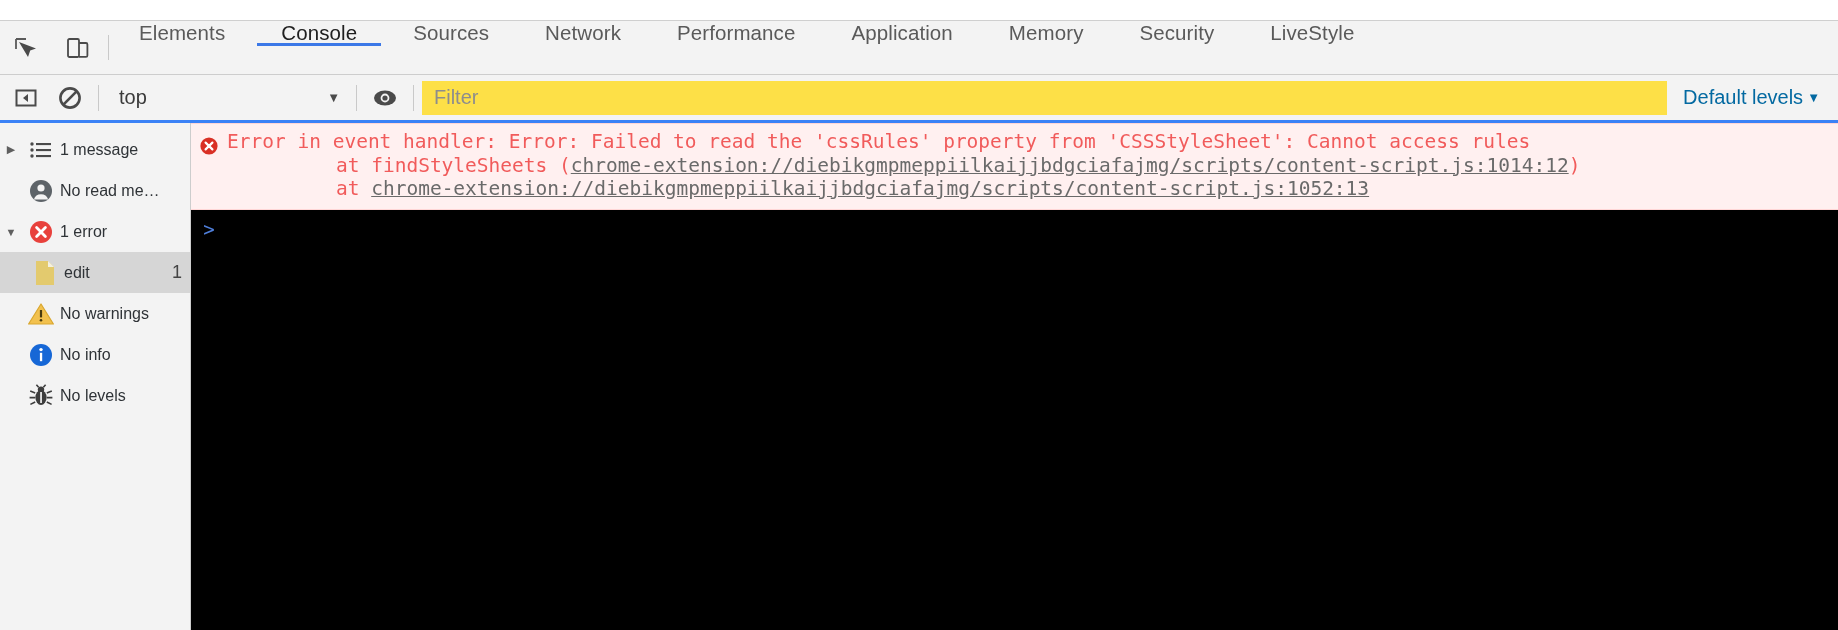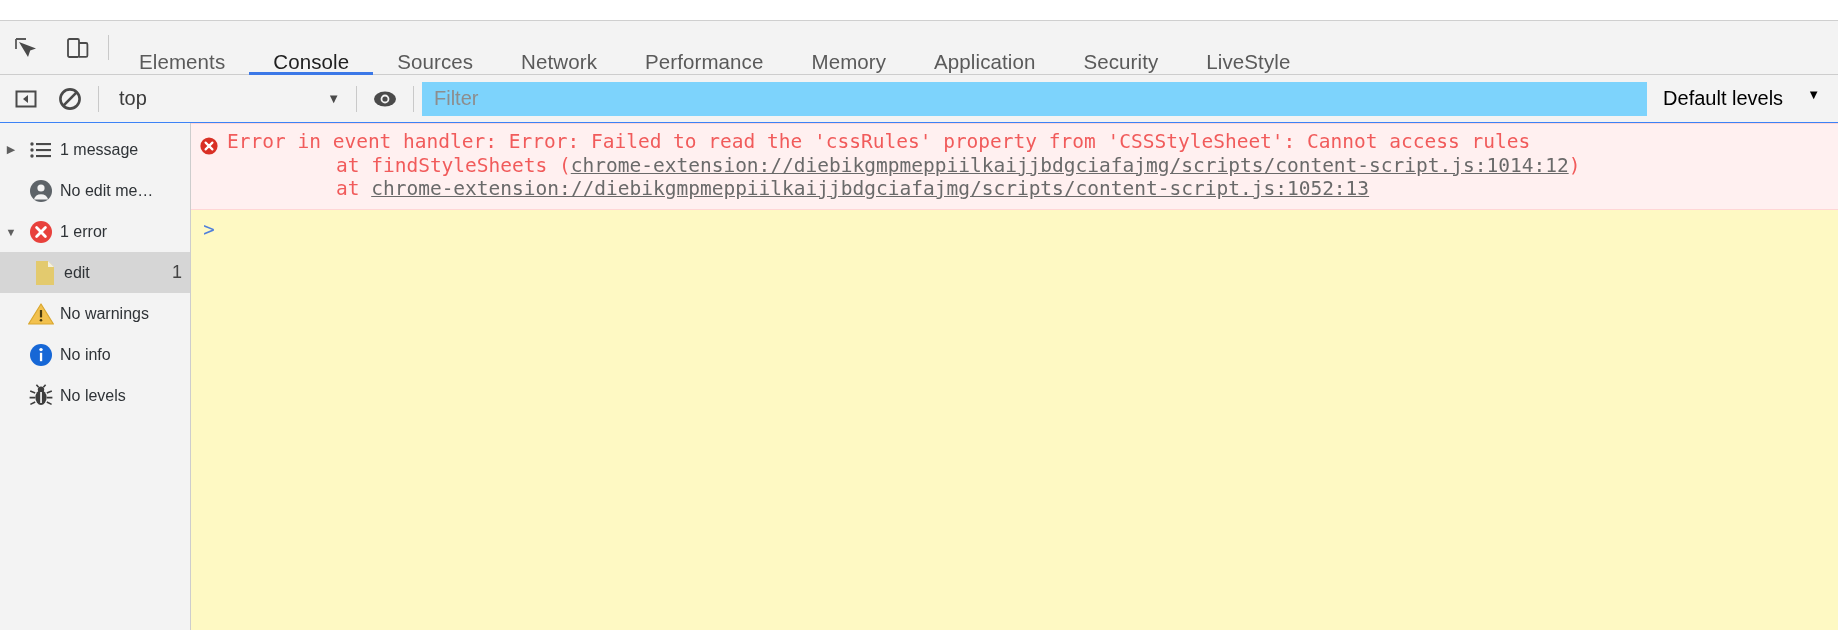--- a/index.html
+++ b/index.html
@@ -25,21 +25,21 @@
   }
   .tb-icon {
     width: 52px;
     display: flex; align-items: center; justify-content: center;
     cursor: pointer;
   }
   .tb-sep {
     width: 1px; background: #c9c9c9;
     margin: 14px 6px 14px 4px;
   }
-  .tabs { display: flex; align-items: flex-end; }
+  .tabs { display: flex; align-items: flex-start; gap: 8px; }
   .tab {
     display: flex; align-items: center;
     padding: 0 24px;
     font-size: 20.5px;
     color: #5a5a5a;
     letter-spacing: .1px;
     cursor: pointer;
     position: relative;
     white-space: nowrap;
   }
@@ -49,21 +49,21 @@
     position: absolute;
     left: 0; right: 0; bottom: -1px;
     height: 3px;
     background: #3b78e7;
   }
 
   
   .conbar {
     height: 48px;
     background: #f3f3f3;
-    border-bottom: 1px solid #3b82f6;
+    border-bottom: 3px solid #3b82f6;
     display: flex; align-items: center;
     padding-left: 4px;
   }
   .cb-btn {
     width: 44px; height: 48px;
     display: flex; align-items: center; justify-content: center;
     cursor: pointer;
   }
   .cb-sep { width: 1px; height: 26px; background: #c9c9c9; margin: 0 6px; }
   .ctx-select {
@@ -71,34 +71,34 @@
     width: 245px; height: 48px;
     padding: 0 10px 0 14px;
     font-size: 20px; color: #3a3a3a;
     cursor: pointer;
   }
   .ctx-select .ctx-label { flex: 1; }
   .ctx-select .caret { font-size: 13px; color: #4a4a4a; }
   .filter-input {
     flex: 1;
     height: 34px;
-    background: #7dd3fc;
+    background: #fde047;
     border: none;
     outline: none;
     margin: 0 2px;
     padding: 0 12px;
     font-size: 20px;
     color: #333;
     font-family: "Liberation Sans", sans-serif;
   }
   .filter-input::placeholder { color: #8d8d8d; }
   .levels {
-    display: flex; align-items: flex-start; gap: 24px;
+    display: flex; align-items: center; gap: 4px;
     padding: 0 18px 0 14px;
-    font-size: 20px; color: #000000;
+    font-size: 20px; color: #0369a1;
     cursor: pointer; white-space: nowrap;
   }
   .levels .caret { font-size: 13px; }
 
   
   .split { display: flex; height: 507px; }
 
   
   .sidebar {
     width: 191px;
@@ -130,21 +130,21 @@
     font-size: 16px; color: #2f3337;
     white-space: nowrap; overflow: hidden; text-overflow: ellipsis;
     flex: 1;
   }
   .side-count { font-size: 18px; color: #444; margin-left: 6px; flex: none; }
   .side-row.child { padding-left: 26px; }
 
   
   .console {
     flex: 1;
-    background: #fef9c3;
+    background: #000000;
     overflow: hidden;
     position: relative;
   }
   .msg-error {
     background: #fff0f0;
     border-top: 1px solid #ffd6d6;
     border-bottom: 1px solid #ffd6d6;
     padding: 6px 0 8px 0;
     display: flex;
     align-items: flex-start;
@@ -209,24 +209,24 @@
     <div class="tab">
         <span>Sources</span>
       </div>
     <div class="tab">
         <span>Network</span>
       </div>
     <div class="tab">
         <span>Performance</span>
       </div>
     <div class="tab">
+        <span>Application</span>
+      </div>
+    <div class="tab">
         <span>Memory</span>
-      </div>
-    <div class="tab">
-        <span>Application</span>
       </div>
     <div class="tab">
         <span>Security</span>
       </div>
     <div class="tab">
         <span>LiveStyle</span>
       </div>
   </div>
 </div>
 
@@ -294,21 +294,21 @@
 
     <div class="side-row">
       <span class="tri spacer"></span>
       <span class="side-ico">
         <svg width="26" height="26" viewBox="0 0 26 26">
           <circle cx="13" cy="13" r="11" fill="#5d6368"></circle>
           <circle cx="13" cy="10" r="3.6" fill="#f3f3f3"></circle>
           <path d="M5.8 21.4 a7.6 7.6 0 0 1 14.4 0 Z" fill="#f3f3f3"></path>
         </svg>
       </span>
-      <span class="side-label">No edit me…</span>
+      <span class="side-label">No read me…</span>
     </div>
 
     <div class="side-row">
       <span class="tri">▼</span>
       <span class="side-ico">
         <svg width="26" height="26" viewBox="0 0 26 26">
           <circle cx="13" cy="13" r="11" fill="#e8413c"></circle>
           <path d="M8.6 8.6 L17.4 17.4 M17.4 8.6 L8.6 17.4" stroke="#ffffff" stroke-width="2.8" stroke-linecap="round"></path>
         </svg>
       </span>

